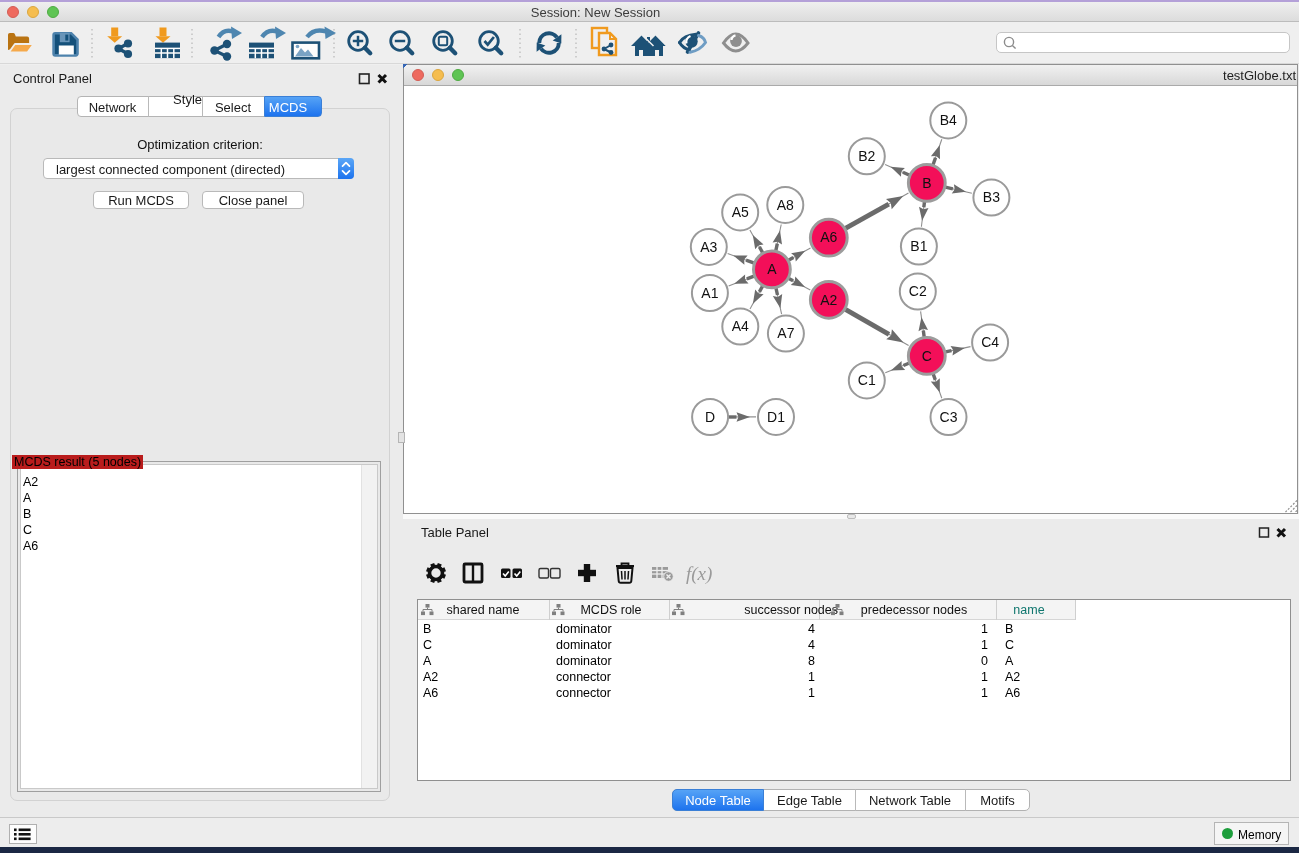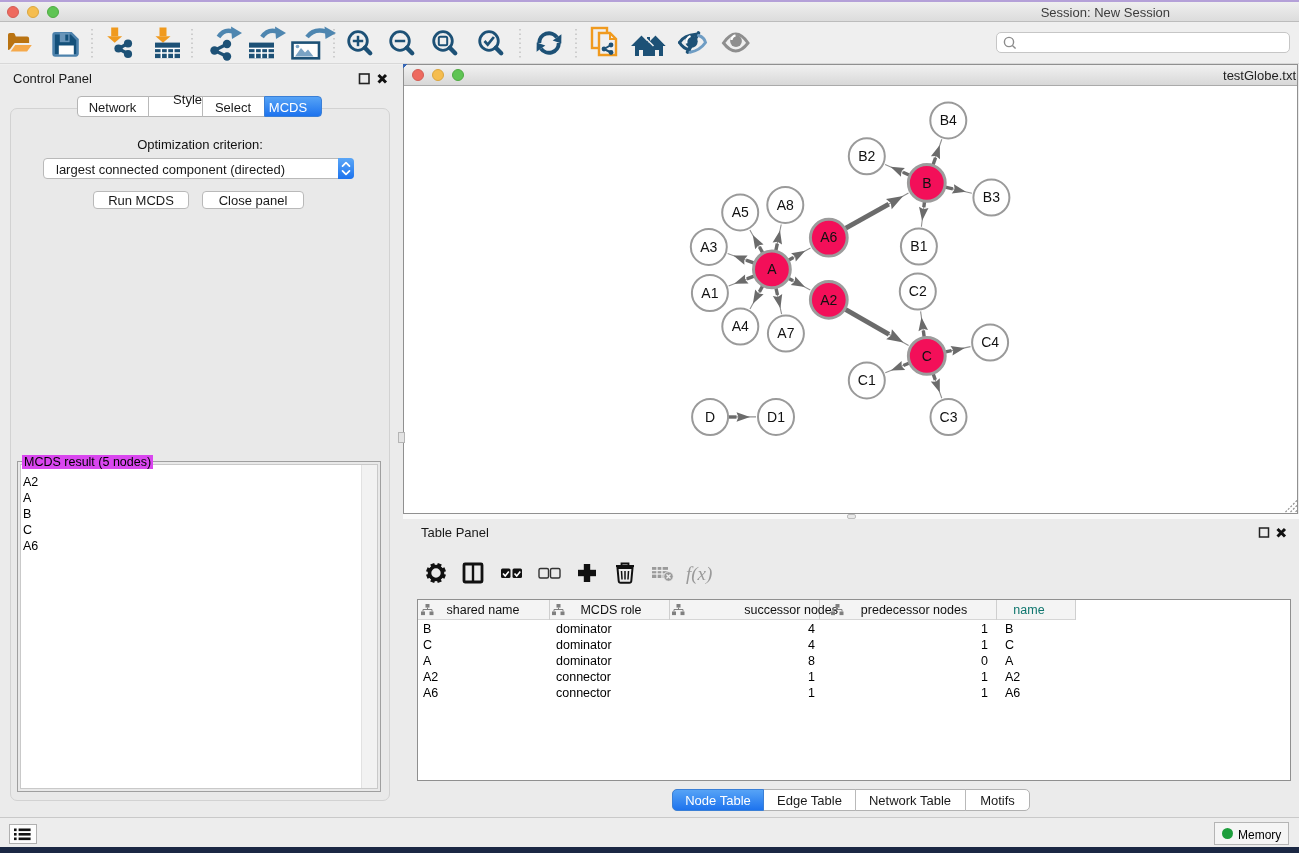--- a/index.html
+++ b/index.html
@@ -8,21 +8,21 @@
 .ttl{font-size:13px;color:#1a1a1a}
 </style></head>
 <body>
 
 <div class="abs" style="left:0;top:0;width:1299px;height:2px;background:#b4a0d8"></div>
 
 <div class="abs" style="left:0;top:2px;width:1299px;height:20px;background:linear-gradient(#efefef,#dcdcdc);border-bottom:1px solid #bcbcbc"></div>
 <div class="abs" style="left:7px;top:6px;width:12px;height:12px;border-radius:50%;background:#ee6a5f;border:1px solid #d35d55"></div>
 <div class="abs" style="left:27px;top:6px;width:12px;height:12px;border-radius:50%;background:#f5bd4f;border:1px solid #dba63e"></div>
 <div class="abs" style="left:47px;top:6px;width:12px;height:12px;border-radius:50%;background:#5fc454;border:1px solid #4fab43"></div>
-<div class="abs ttl" style="left:3px;top:5px;width:1167px;text-align:right;color:#3c3c3c">Session: New Session</div>
+<div class="abs ttl" style="left:12px;top:5px;width:1167px;text-align:center;color:#3c3c3c">Session: New Session</div>
 
 <div class="abs" style="left:0;top:22px;width:1299px;height:43px;background:#efefef"></div>
 <svg class="abs" style="left:0;top:22px" width="780" height="43">
 <line x1="92" y1="7" x2="92" y2="37" stroke="#ababab" stroke-width="1" stroke-dasharray="1.5,3"></line>
 <line x1="192" y1="7" x2="192" y2="37" stroke="#ababab" stroke-width="1" stroke-dasharray="1.5,3"></line>
 <line x1="334" y1="7" x2="334" y2="37" stroke="#ababab" stroke-width="1" stroke-dasharray="1.5,3"></line>
 <line x1="520" y1="7" x2="520" y2="37" stroke="#ababab" stroke-width="1" stroke-dasharray="1.5,3"></line>
 <line x1="576" y1="7" x2="576" y2="37" stroke="#ababab" stroke-width="1" stroke-dasharray="1.5,3"></line>
 <path d="M8 28 V12.8 a1.8 1.8 0 0 1 1.8 -1.8 h3.4 a1.8 1.8 0 0 1 1.7 1.2 l0.9 2.3 h11.3 a2 2 0 0 1 2 2 v6 z" fill="#b97312"></path>
 <path d="M9 30.3 h18.6 l6 -8.3 h-18.7 z" fill="#f5a94b" stroke="#efefef" stroke-width="1.8" stroke-linejoin="round"></path>
@@ -149,21 +149,21 @@
 <svg class="abs" style="left:338px;top:158px" width="16" height="21">
     <path d="M4.5 8.2 L8 4.6 L11.5 8.2" fill="none" stroke="#fff" stroke-width="1.7" stroke-linecap="round" stroke-linejoin="round"></path>
     <path d="M4.5 12.8 L8 16.4 L11.5 12.8" fill="none" stroke="#fff" stroke-width="1.7" stroke-linecap="round" stroke-linejoin="round"></path>
   </svg>
 <div class="abs ttl" style="left:56px;top:162px">largest connected component (directed)</div>
 <div class="abs ttl" style="left:93px;top:191px;width:96px;height:18px;background:#fff;border:1px solid #b9b9b9;border-radius:4px;text-align:center;line-height:17px">Run MCDS</div>
 <div class="abs ttl" style="left:202px;top:191px;width:102px;height:18px;background:#fff;border:1px solid #b9b9b9;border-radius:4px;text-align:center;line-height:17px">Close panel</div>
 
 <div class="abs" style="left:17px;top:461px;width:364px;height:331px;border:1px solid #9f9f9f"></div>
 <div class="abs" style="left:20px;top:464px;width:358px;height:325px;background:#fff;border:1px solid #c9c9c9"></div>
-<div class="abs" style="left:22px;top:455px;background:#d946ef;padding:0 2px;font-size:12.5px">MCDS result (5 nodes)</div>
+<div class="abs" style="left:12px;top:455px;background:#b91c1c;padding:0 2px;font-size:12.5px">MCDS result (5 nodes)</div>
 <div class="abs" style="left:361px;top:465px;width:16px;height:323px;background:#f2f2f2;border-left:1px solid #e2e2e2"></div>
 <div class="abs" style="left:23px;top:474px;font-size:12.5px;line-height:16px">A2<br>A<br>B<br>C<br>A6</div>
 
 <div class="abs" style="left:403px;top:64px;width:895px;height:450px;background:#fff;border:1px solid #909090"></div>
 <div class="abs" style="left:404px;top:65px;width:893px;height:21px;background:linear-gradient(#f1f1f1,#d8d8d8);border-bottom:1px solid #aaa"></div>
 <div class="abs" style="left:412px;top:69px;width:12px;height:12px;border-radius:50%;background:#ee6a5f;border:1px solid #d35d55"></div>
 <div class="abs" style="left:432px;top:69px;width:12px;height:12px;border-radius:50%;background:#f5bd4f;border:1px solid #dba63e"></div>
 <div class="abs" style="left:452px;top:69px;width:12px;height:12px;border-radius:50%;background:#5fc454;border:1px solid #4fab43"></div>
 <div class="abs ttl" style="left:404px;top:68px;width:892px;text-align:right;color:#222">testGlobe.txt</div>
 <div class="abs" style="left:403px;top:64px;width:5px;height:5px;background:linear-gradient(135deg,#3566b5 50%,transparent 50%)"></div>

